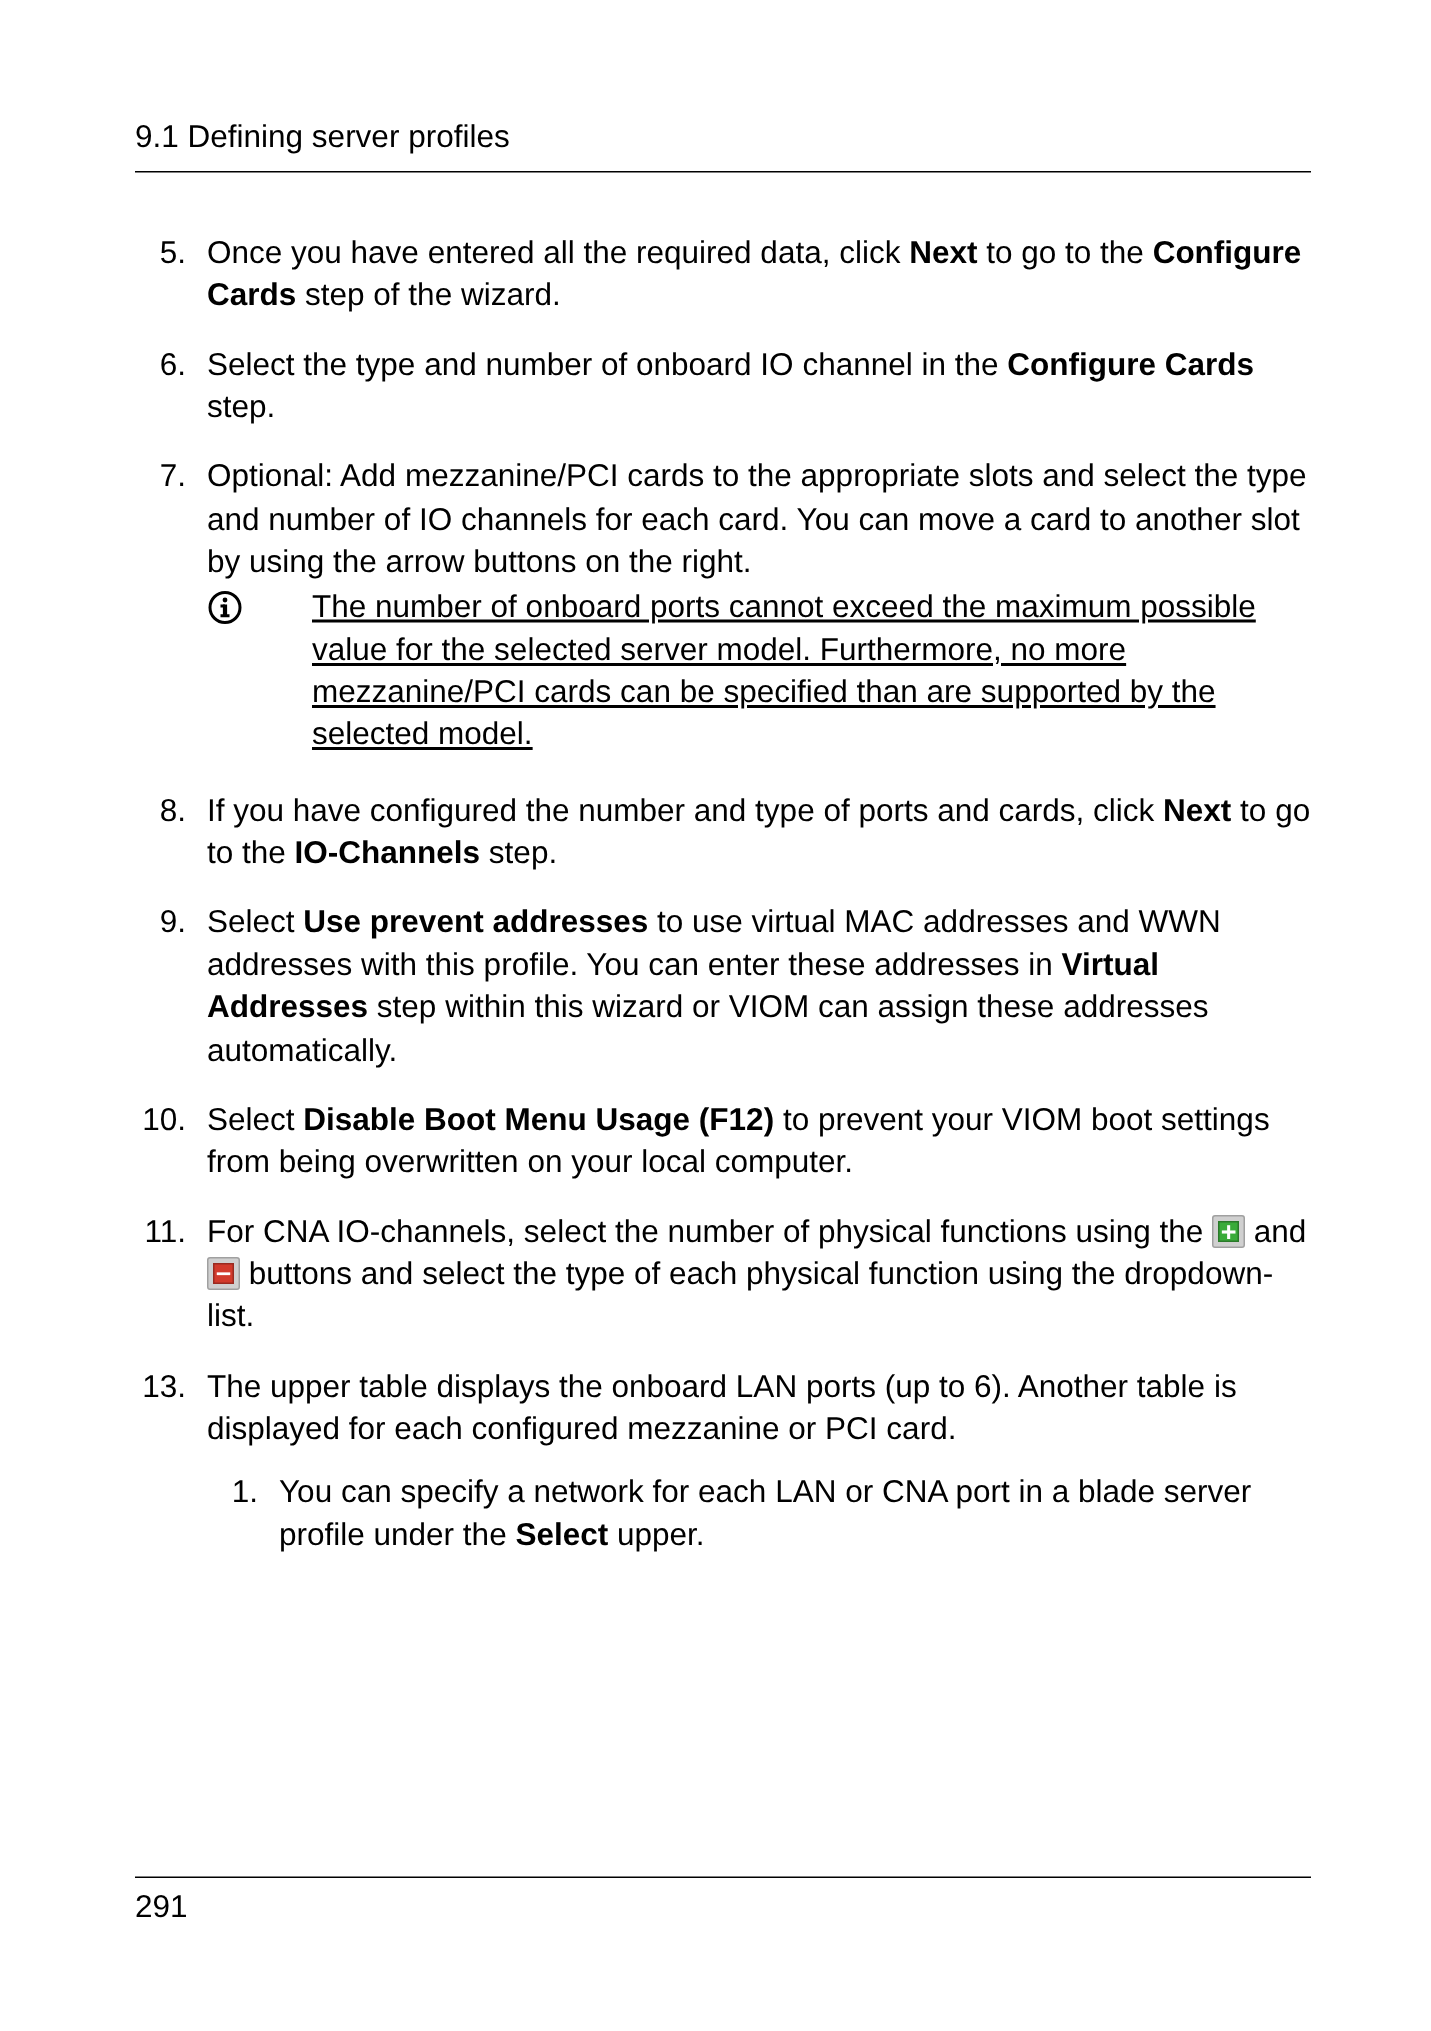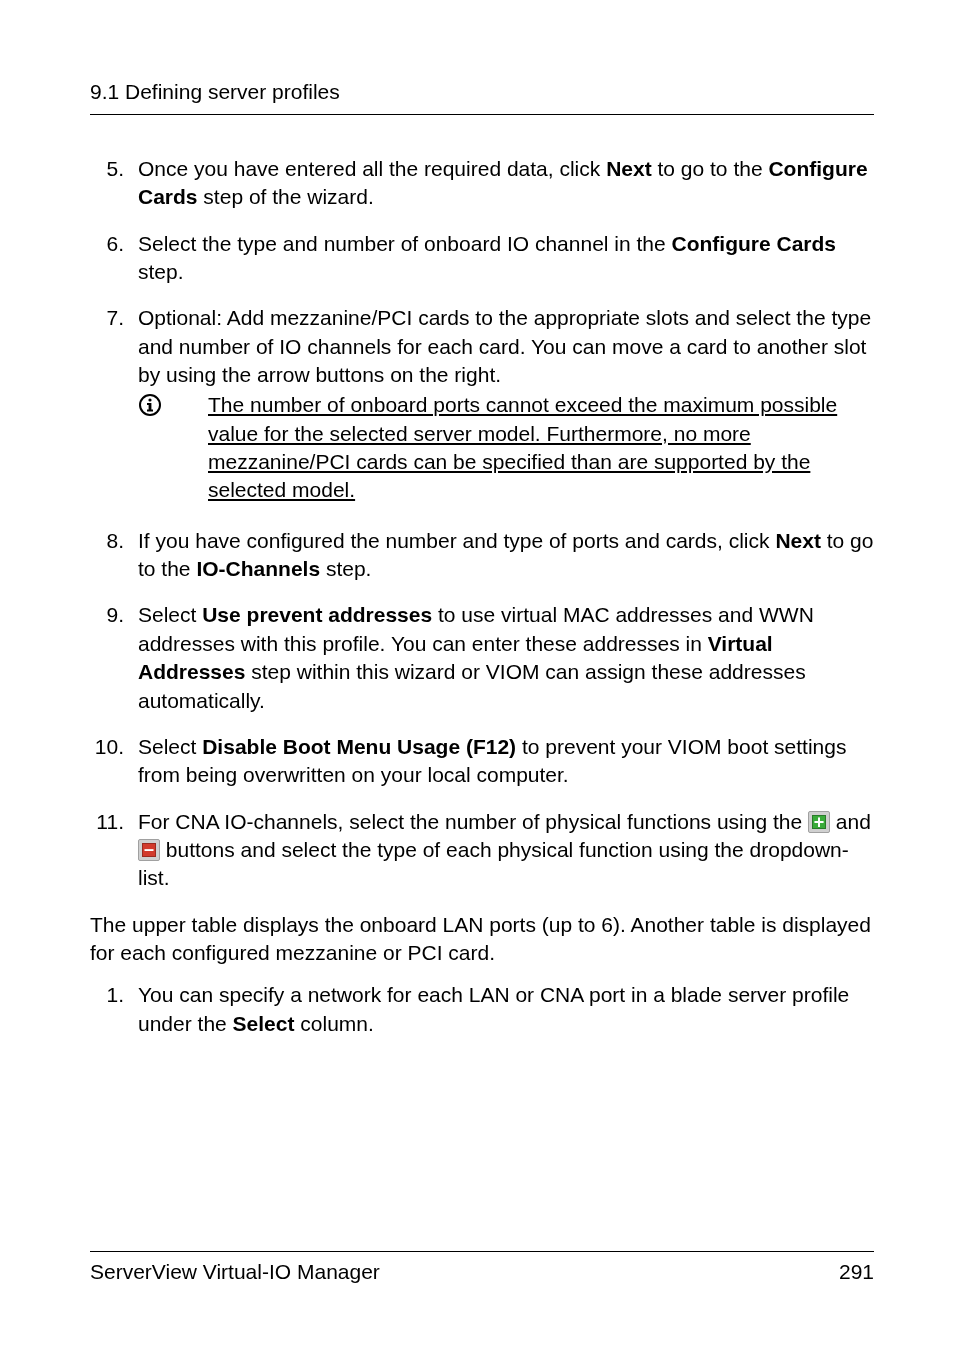--- a/index.html
+++ b/index.html
@@ -222,36 +222,36 @@
 
       <li>
         <div class="num">11.</div>
         <div class="body">
           <span>For CNA IO-channels, select the number of physical functions using the </span><span class="inline-icon plus-icon"></span><span> and </span><span class="inline-icon minus-icon"></span><span> buttons and select the type of each physical function using the dropdown-list.</span>
         </div>
       </li>
 
 
       <li>
+        <div class="num">13.</div>
         <div class="body">
           <span>The upper table displays the onboard LAN ports (up to 6). Another table is displayed for each configured mezzanine or PCI card.</span>
           <ol class="sub-list">
             <li>
               <div class="num">1.</div>
               <div class="body">
-                <span>You can specify a network for each LAN or CNA port in a blade server profile under the </span><b>Select</b><span> column.</span>
+                <span>You can specify a network for each LAN or CNA port in a blade server profile under the </span><b>Select</b><span> upper.</span>
               </div>
             </li>
           </ol>
         </div>
       </li>
 
     </ol>
   </div>
 
   <div class="footer">
     <hr class="footer-rule">
     <div class="footer-row">
-      <span>ServerView Virtual-IO Manager</span>
       <span>291</span>
     </div>
   </div>
 </div>
 
 </body></html>

